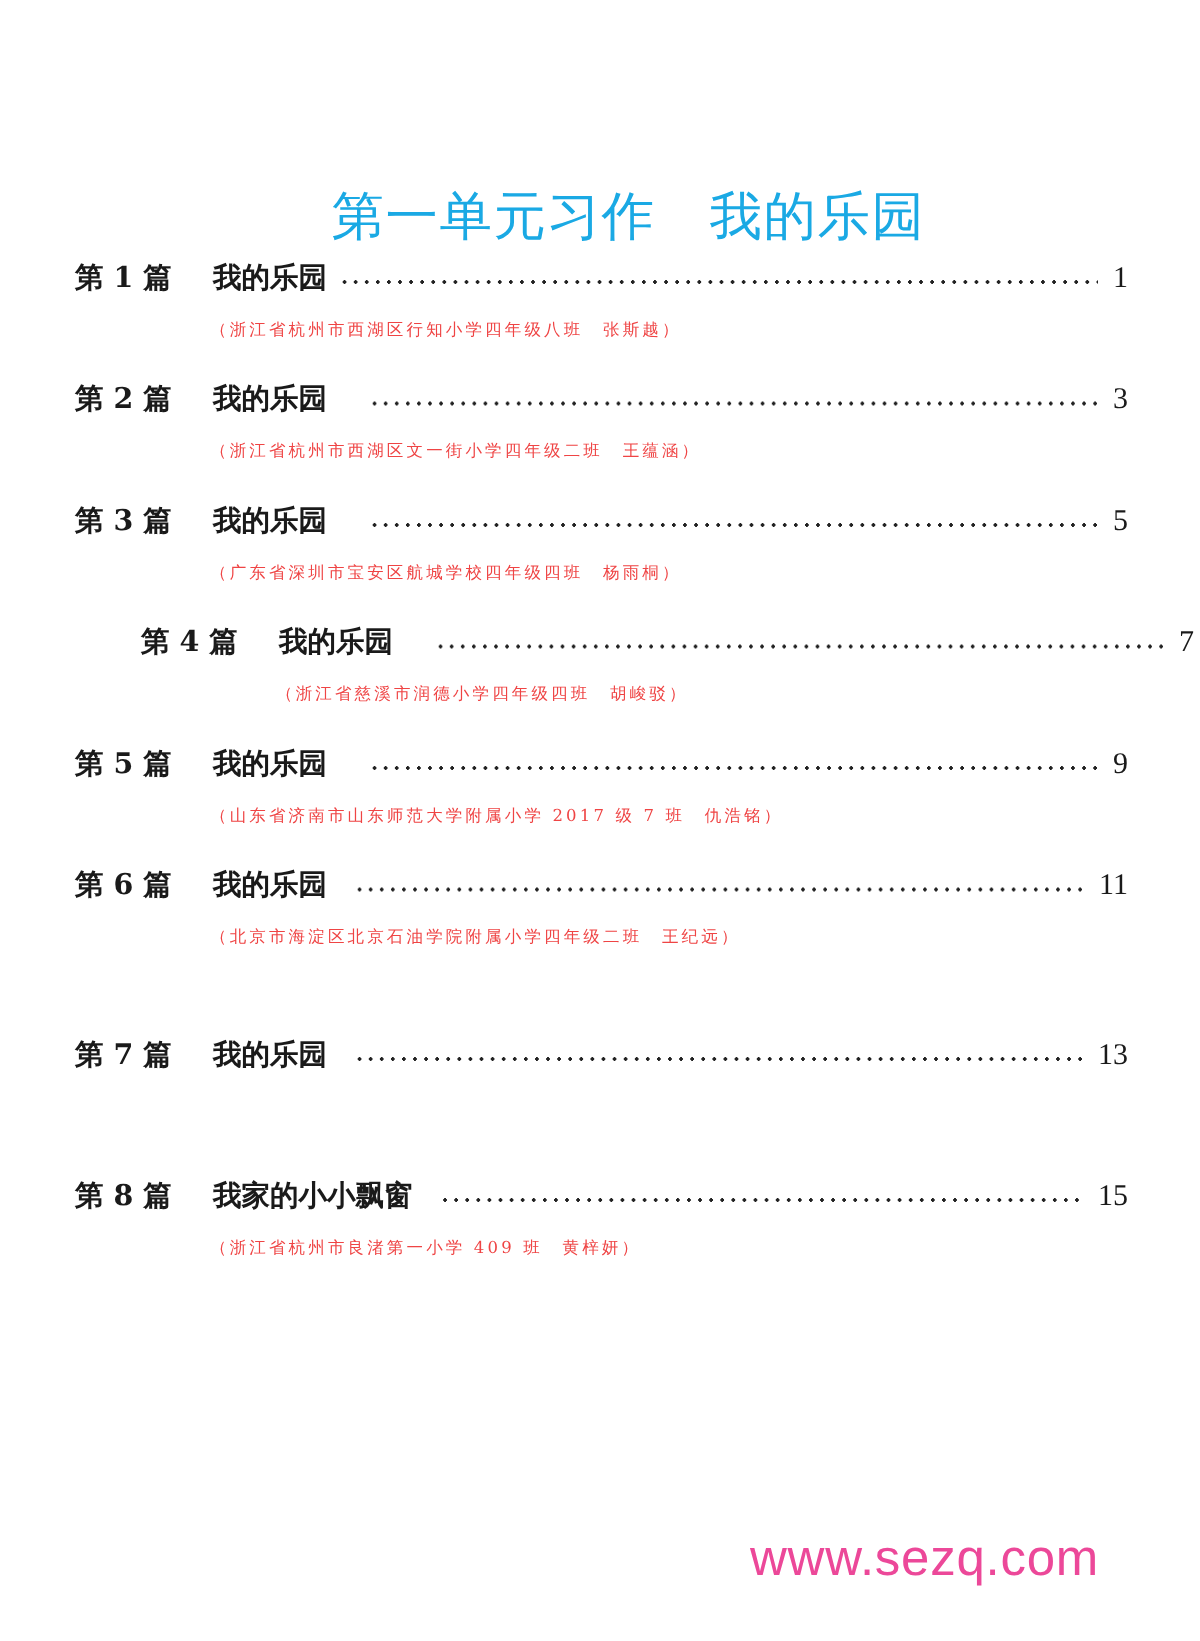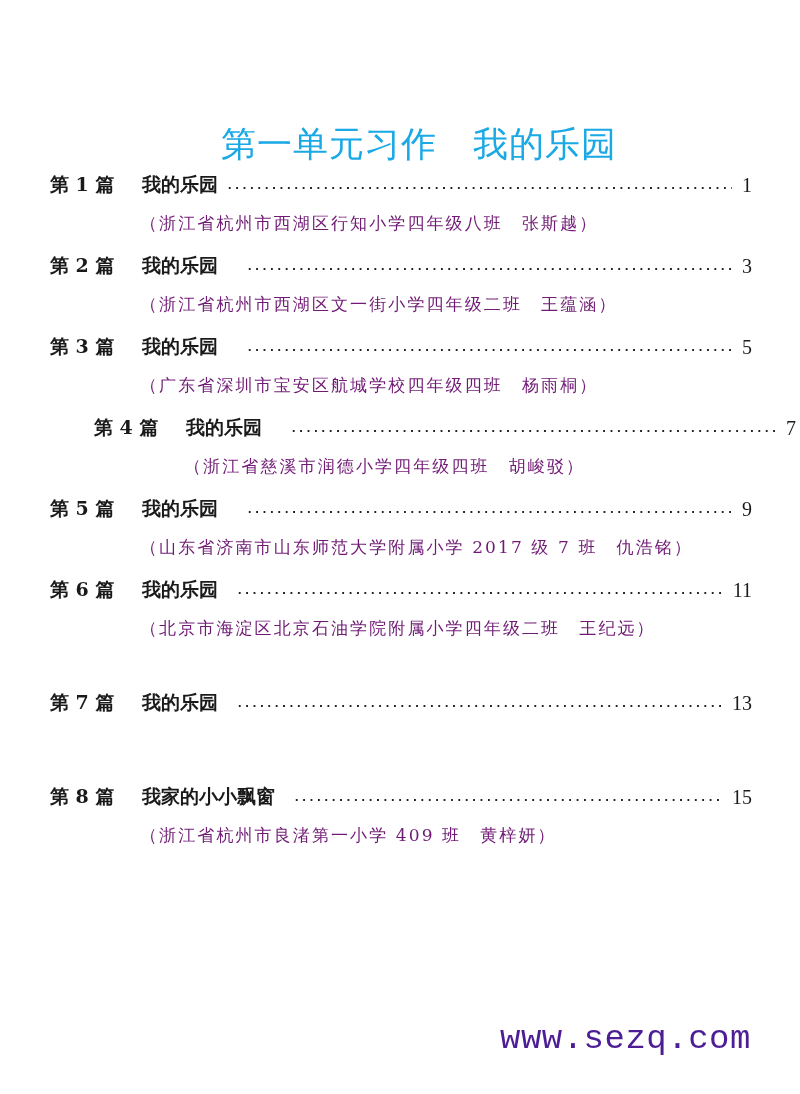--- a/index.html
+++ b/index.html
@@ -31,27 +31,27 @@
       background-image: radial-gradient(circle, #222 1.1px, transparent 1.3px);
       background-size: 7.4px 4px; background-repeat: repeat-x;
       background-position: left center;
     }
     .entry-page {
       font-weight: normal; font-family: "Liberation Serif", "DejaVu Serif", serif;
       font-size: 20px; white-space: nowrap; text-align: right; min-width: 10px;
     }
     .entry-source {
       position: absolute; left: 140px; top: 42px;
-      font-size: 17px; letter-spacing: 2.1px; color: #701a75;
+      font-size: 11px; letter-spacing: 2.1px; color: #ef4444;
       white-space: pre;
     }
     .watermark {
       position: absolute; left: 500px; top: 1020px;
-      font-family: Liberation Mono, monospace;
-      font-size: 34px; color: #4c1d95; letter-spacing: 0.5px;
+      font-family: Liberation Sans, sans-serif;
+      font-size: 34px; color: #ec4899; letter-spacing: 0.5px;
     }
   </style>
 </head>
 <body>
 
 <h1 class="page-title">第一单元习作　我的乐园</h1>
 
 <div class="toc">
 
   <div class="entry" style="top:170px;">

